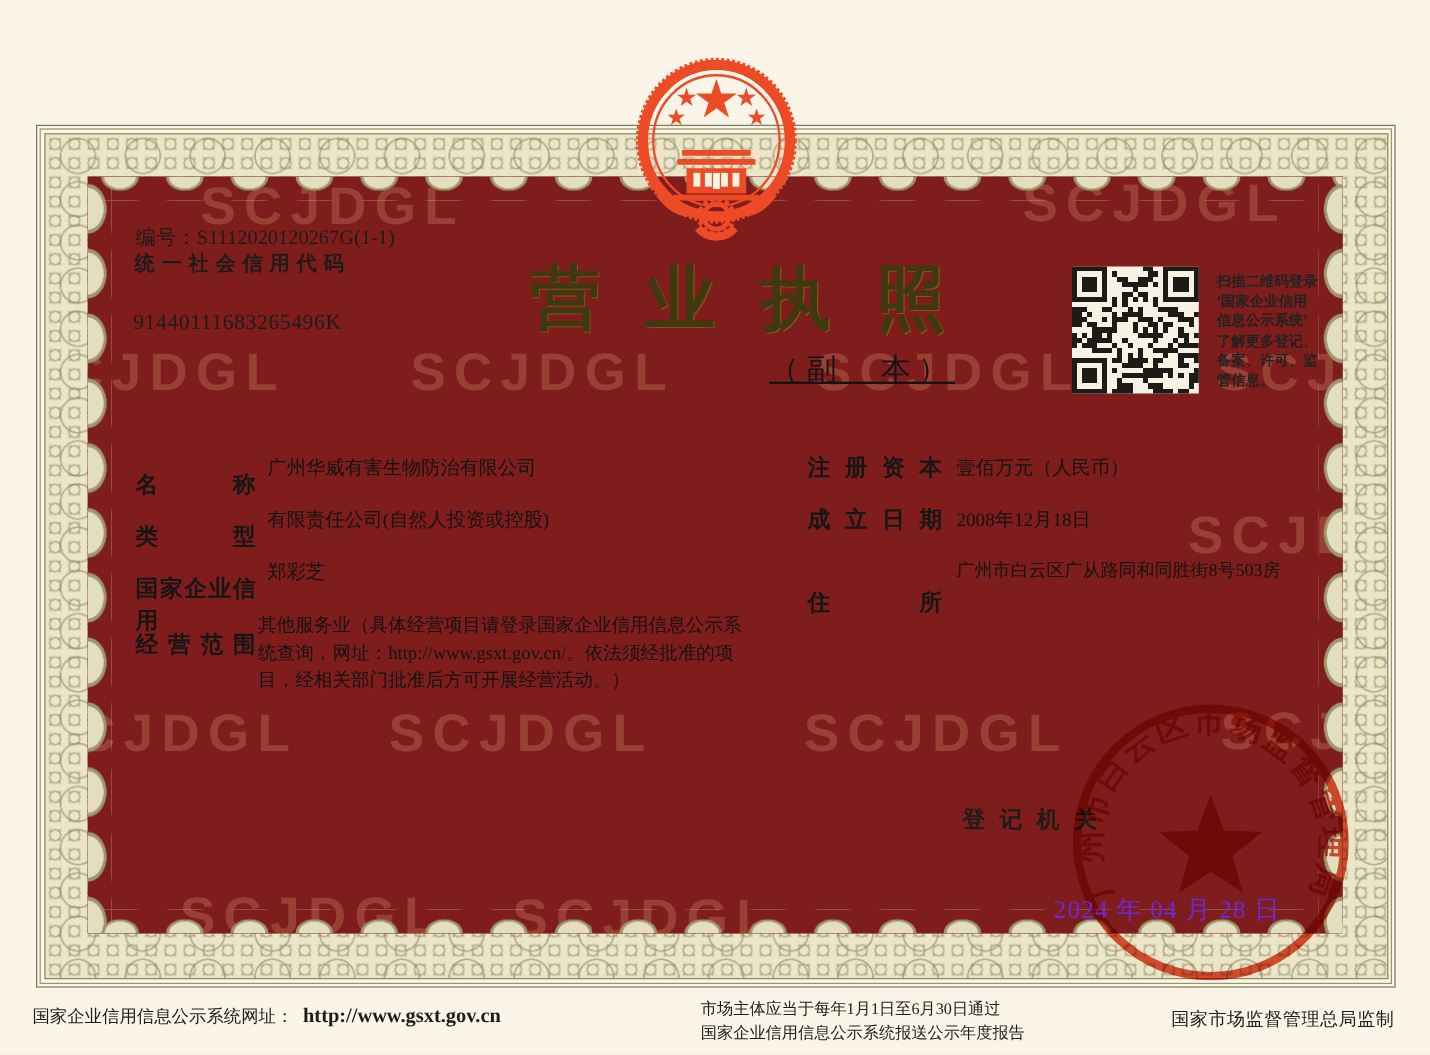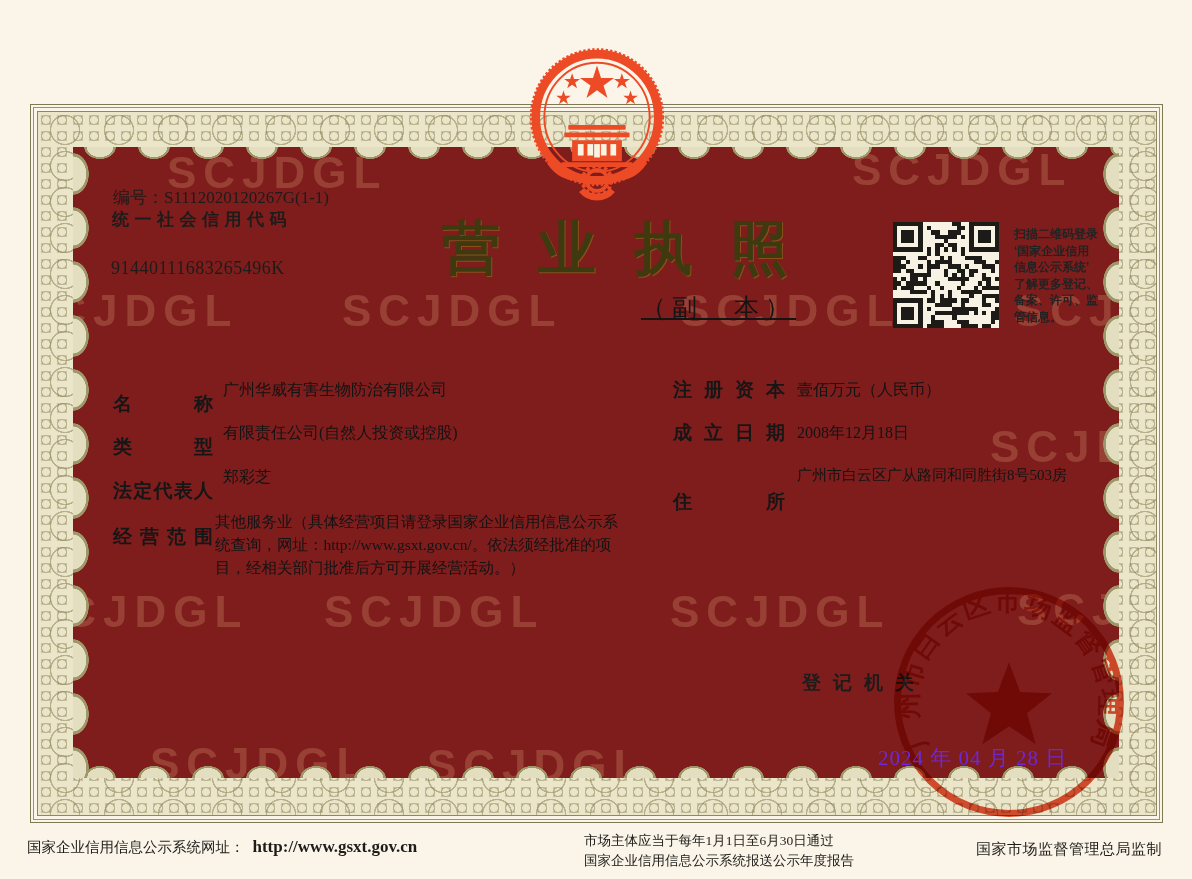--- a/index.html
+++ b/index.html
@@ -478,21 +478,21 @@
 了解更多登记、
 备案、许可、监
 管信息。</div>
 
   <div class="flabel l" style="left:113px;top:377px">名称</div>
   <div class="fvalue" style="left:223px;top:380px">广州华威有害生物防治有限公司</div>
 
   <div class="flabel l" style="left:113px;top:420px">类型</div>
   <div class="fvalue" style="left:223px;top:423px">有限责任公司(自然人投资或控股)</div>
 
-  <div class="flabel l" style="left:113px;top:464px">法定代表人</div>
+  <div class="flabel l" style="left:113px;top:464px">国家企业信用</div>
   <div class="fvalue" style="left:223px;top:467px">郑彩芝</div>
 
   <div class="flabel l" style="left:113px;top:510px">经营范围</div>
   <div class="fvalue" style="left:215px;top:510px;width:412px;font-size:15.5px;line-height:23px">其他服务业（具体经营项目请登录国家企业信用信息公示系统查询，网址：http://www.gsxt.gov.cn/。依法须经批准的项目，经相关部门批准后方可开展经营活动。）</div>
 
   <div class="flabel r" style="left:673px;top:377px">注册资本</div>
   <div class="fvalue" style="left:797px;top:380px">壹佰万元（人民币）</div>
 
   <div class="flabel r" style="left:673px;top:420px">成立日期</div>
   <div class="fvalue" style="left:797px;top:423px">2008年12月18日</div>

